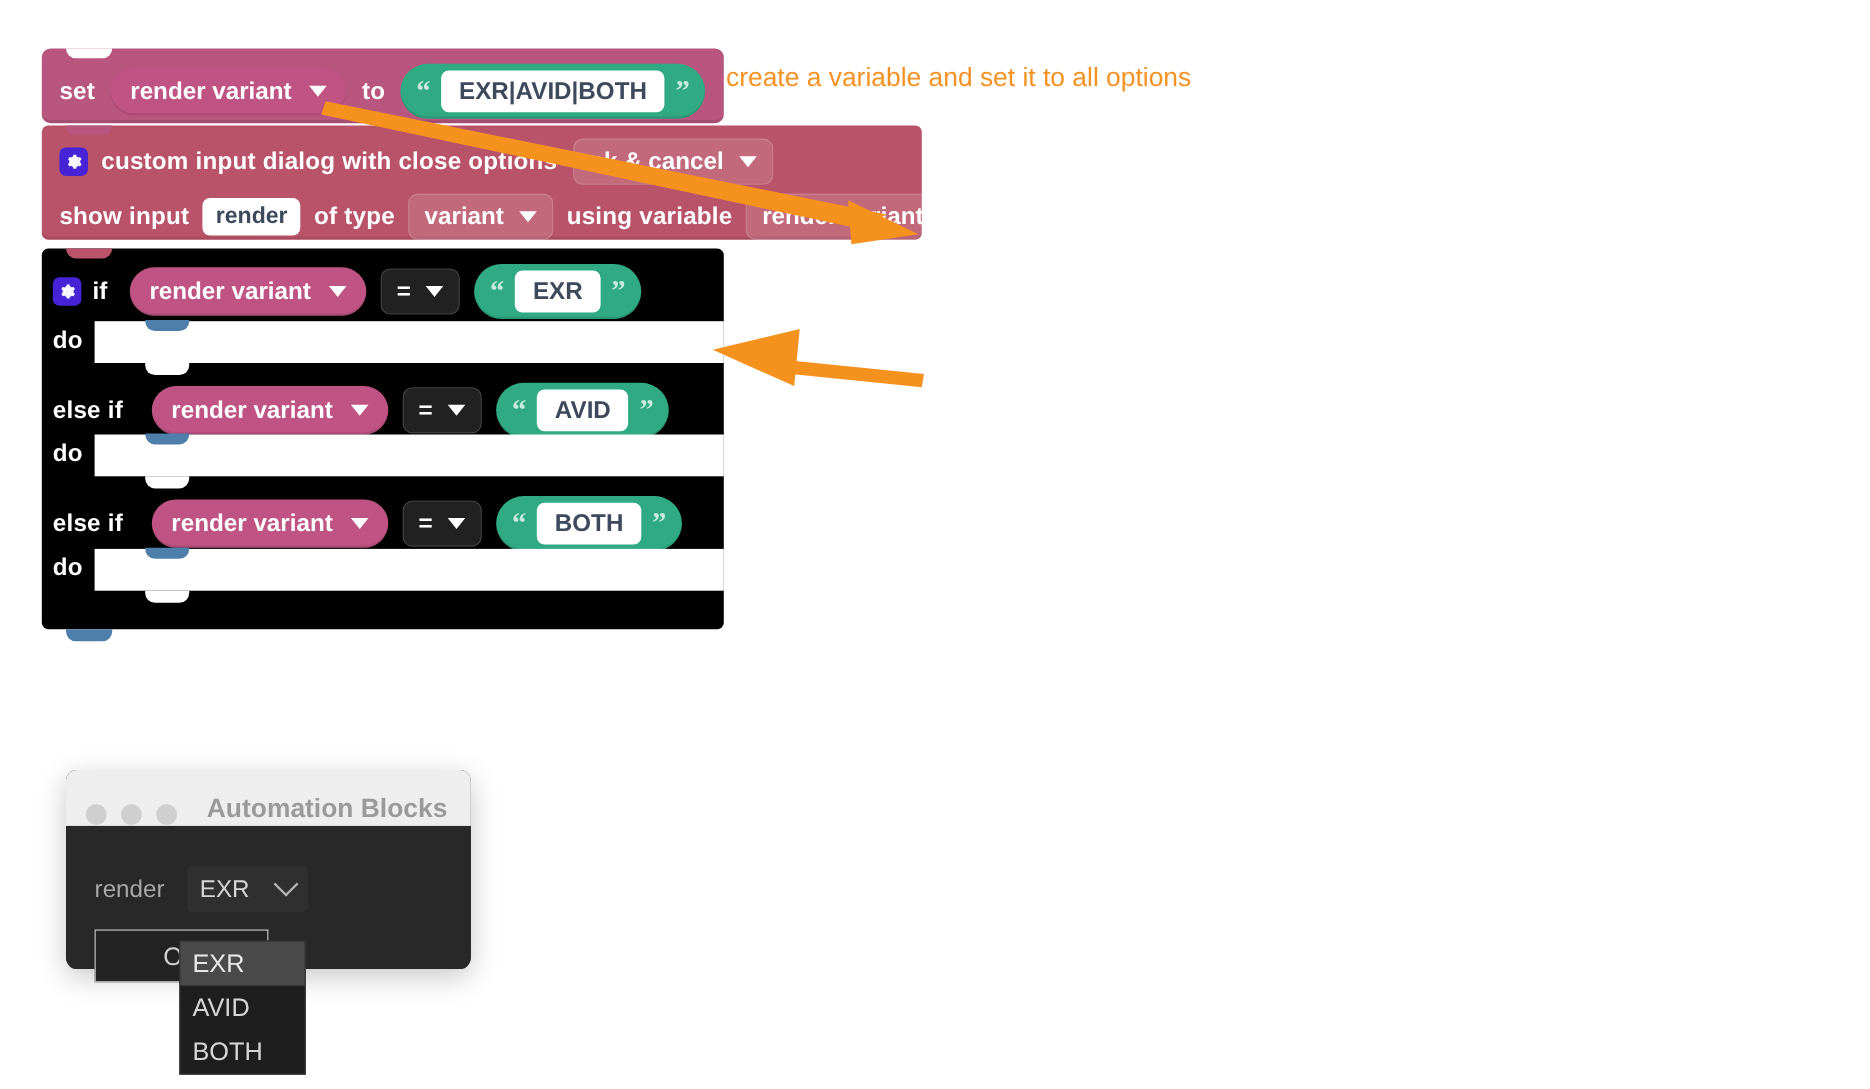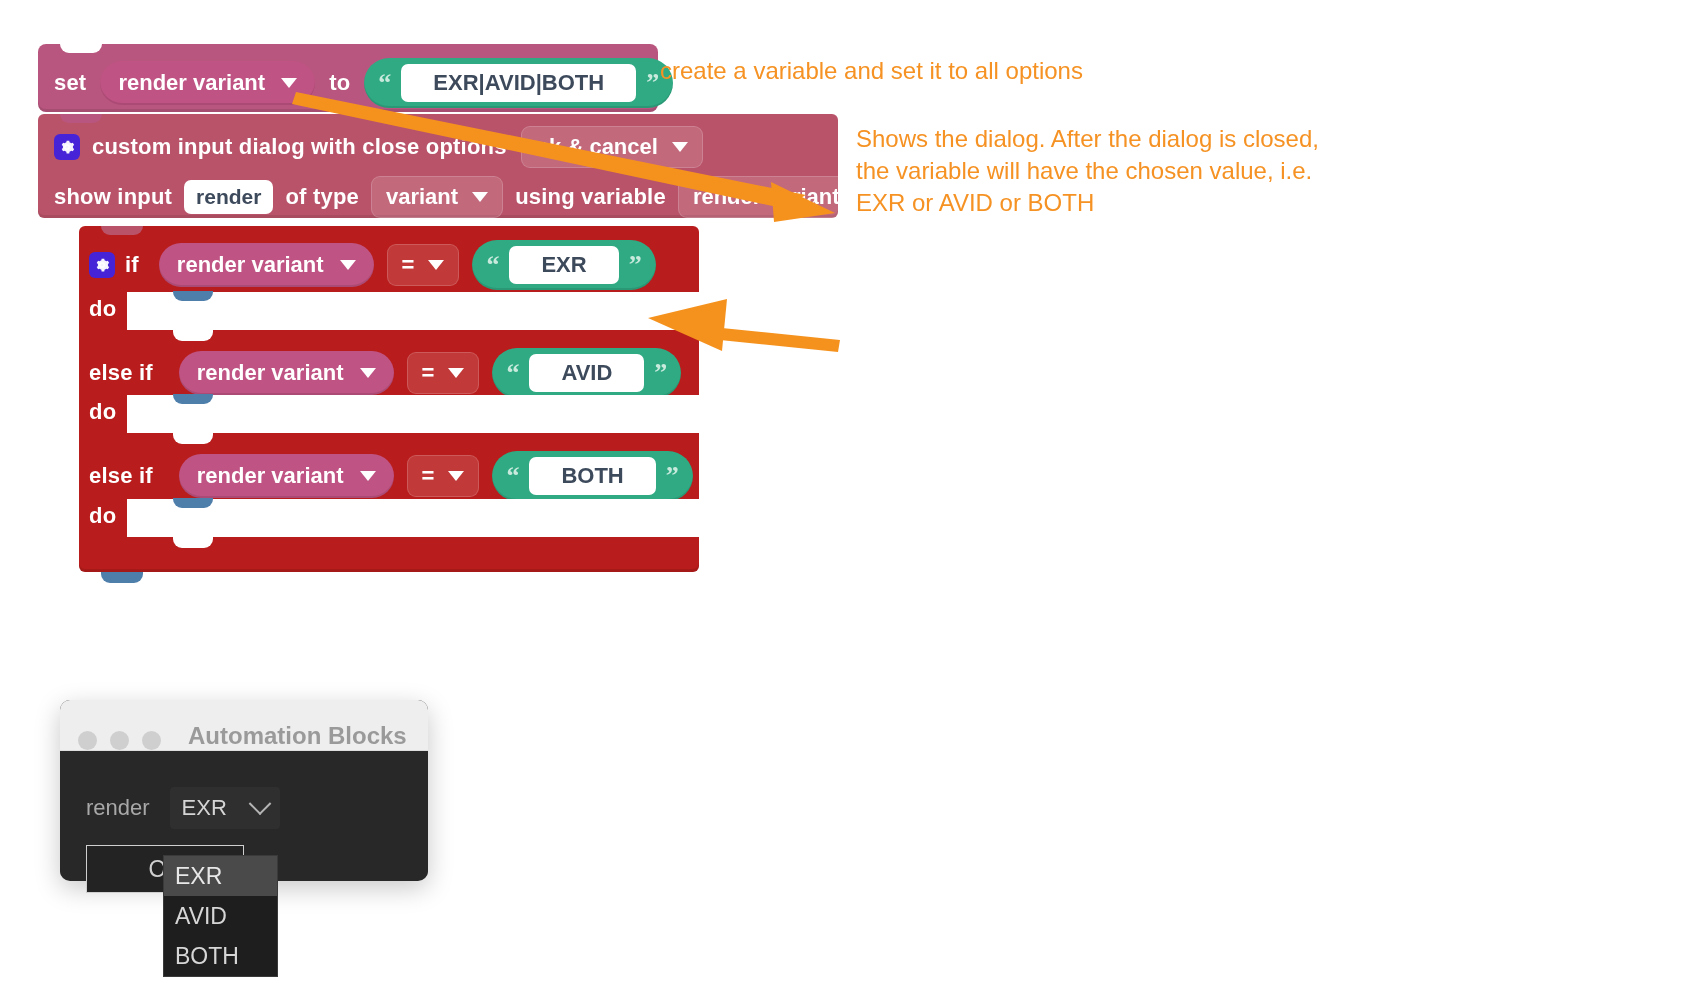--- a/index.html
+++ b/index.html
@@ -45,43 +45,42 @@
     box-shadow:inset 0 -2px 0 rgba(0,0,0,.10);
   }
   .str-pill{
     display:inline-flex;align-items:center;gap:10px;
     background:#2faa83;border-radius:26px;padding:6px 14px;white-space:nowrap;
     box-shadow:inset 0 -2px 0 rgba(0,0,0,.10);
   }
   .quote{color:#c8eadd;font-size:26px;font-weight:bold;line-height:1;
     font-family:"Liberation Serif", serif;}
   .txt-input{
-    background:#ffffff;border-radius:7px;padding:6px 32px;
+    background:#ffffff;border-radius:7px;padding:6px 16px;
     color:#3d4a5c;font-weight:bold;font-size:22px;white-space:nowrap;
   }
   .txt-input.small{padding:5px 12px;font-size:21px;}
 
   .blk-dialog{
     left:38px;top:114px;width:800px;height:104px;
     background:#b95369;border-radius:6px;
     box-shadow:inset 0 -3px 0 rgba(0,0,0,.08);
   }
   .blk-dialog .notch{position:absolute;left:22px;top:0;width:42px;height:9px;
     background:#b9567f;border-radius:0 0 9px 9px;}
   .gear{
     width:26px;height:26px;border-radius:6px;background:#4723d8;
     display:inline-flex;align-items:center;justify-content:center;
   }
   .gear svg{display:block;}
 
   .blk-if{
     left:38px;top:226px;width:620px;height:346px;
-    background:#b91c1c;border-radius:6px;
+    background:#000000;border-radius:6px;
     box-shadow:inset 0 -3px 0 rgba(0,0,0,.10);
-    margin-left:41px;
   }
   .blk-if .notch{position:absolute;left:22px;top:0;width:42px;height:9px;
     background:#b95369;border-radius:0 0 9px 9px;}
   .blk-if .foot{
     position:absolute;left:22px;bottom:-11px;width:42px;height:11px;
     background:#4e7fab;border-radius:0 0 9px 9px;
   }
 
   .doslot{
     position:absolute;background:#ffffff;height:38px;border-radius:0;
@@ -305,23 +304,20 @@
       <path d="M835 213 L771 182 L774 222 Z" fill="#f5921e"></path>
     </g>
 
     <g>
       <path d="M712 327 L840 340 L838 352 L710 339 Z" fill="#f5921e"></path>
       <path d="M648 318 L727 299 L722 351 Z" fill="#f5921e"></path>
     </g>
   </svg>
 
   <div class="anno" style="left:660px;top:55px;">create a variable and set it to all options</div>
-  <div class="anno" style="left:856px;top:123px;">Shows the dialog. After the dialog is closed,
-the variable will have the chosen value, i.e.
-EXR or AVID or BOTH</div>
 
   <div class="win">
     <div class="titlebar">
       <span class="dot"></span>
       <span class="dot"></span>
       <span class="dot"></span>
       <span class="wintitle">Automation Blocks</span>
     </div>
     <div class="winbody">
       <div class="winrow">

